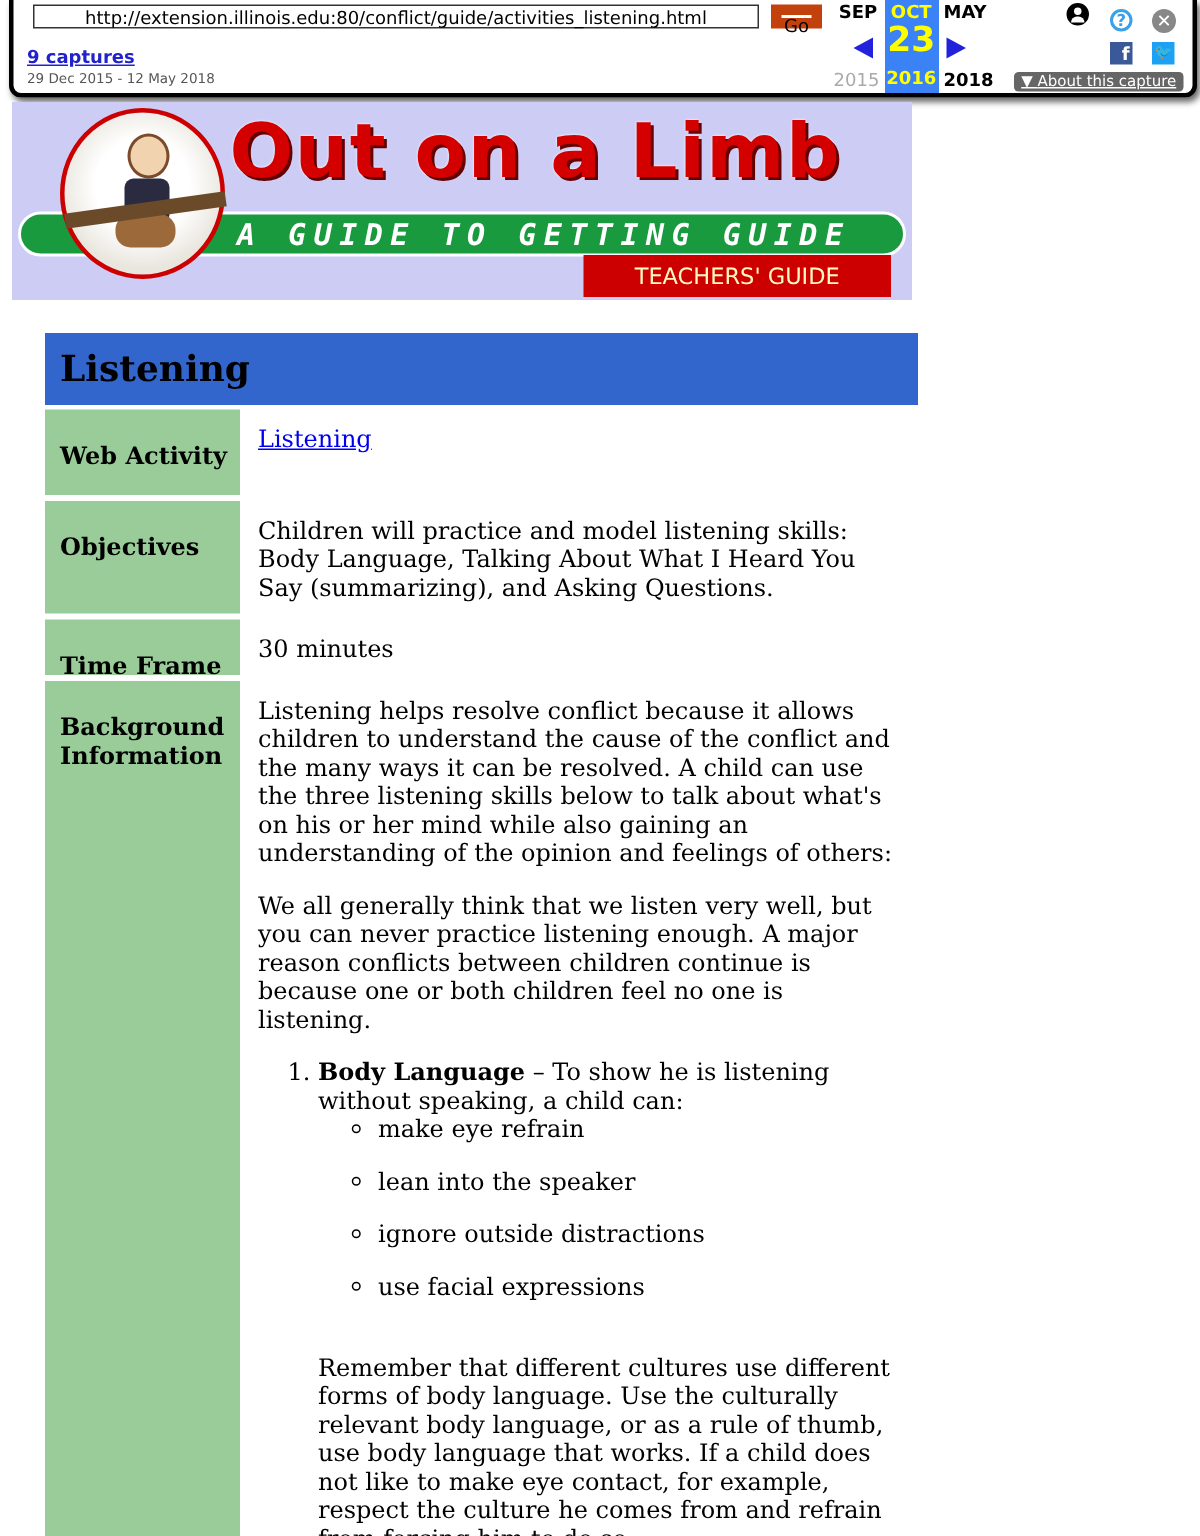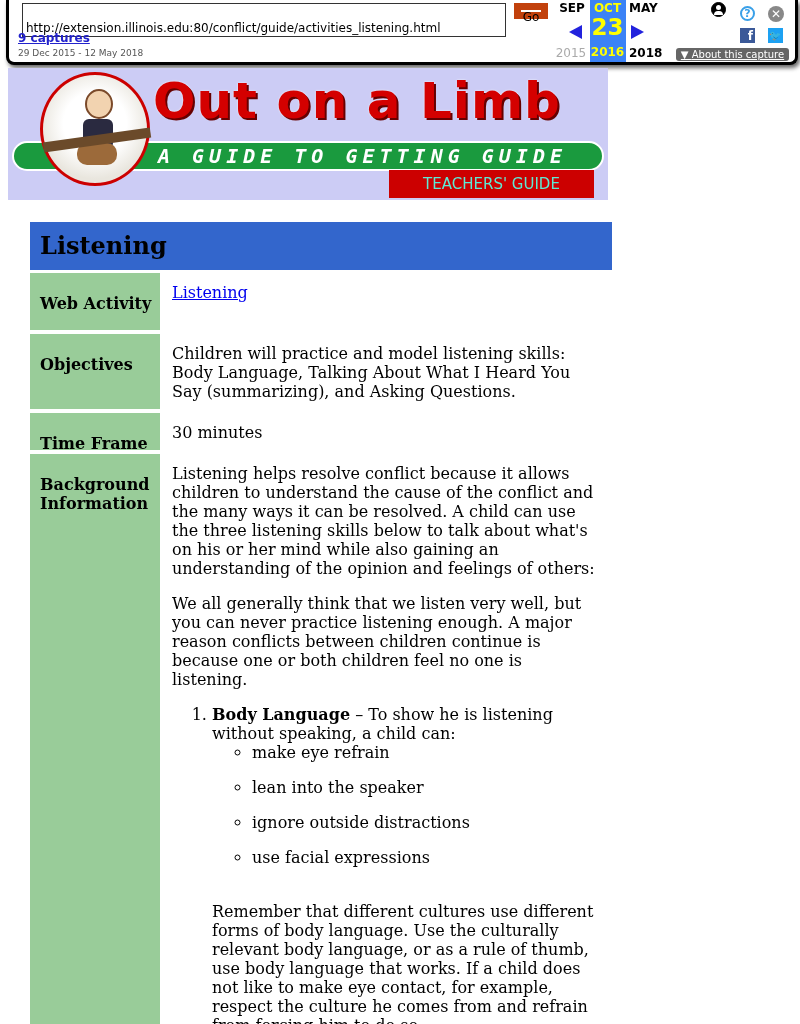--- a/index.html
+++ b/index.html
@@ -1,34 +1,34 @@
 <!DOCTYPE html>
 <html><head>
 <meta charset="utf-8">
 <style>
   html,body{margin:0;padding:0;background:#fff;}
   body{width:800px;height:1024px;overflow:hidden;position:relative;font-family:"DejaVu Serif",serif;}
   
   .wb{position:absolute;left:6px;top:0;width:786px;height:62px;background:#fff;border:3px solid #000;border-top:none;border-radius:0 0 8px 8px;box-shadow:2px 3px 4px #666;}
-  .wb-url{position:absolute;left:13px;top:3px;width:484px;height:16px;border:1px solid #333;font-family:"DejaVu Sans",sans-serif;font-size:12px;line-height:16px;padding:16px 3px;color:#000;box-sizing:border-box;background:#fff;}
+  .wb-url{position:absolute;left:13px;top:3px;width:484px;height:16px;border:1px solid #333;font-family:"DejaVu Sans",sans-serif;font-size:12px;line-height:16px;padding:0 3px;color:#000;box-sizing:border-box;background:#fff;text-align:center;}
   .wb-go{position:absolute;left:505px;top:3px;width:34px;height:16px;border:7px solid #c2410c;font-family:"DejaVu Sans",sans-serif;font-size:12px;line-height:14px;text-align:center;background:#fff;box-sizing:border-box;}
   .wb-captures{position:absolute;left:9px;top:31px;font-family:"DejaVu Sans",sans-serif;font-size:12px;font-weight:bold;color:#22c;text-decoration:underline;}
   .wb-range{position:absolute;left:9px;top:48px;font-family:"DejaVu Sans",sans-serif;font-size:9px;color:#555;}
   .wb-cal{position:absolute;top:0;font-family:"DejaVu Sans",sans-serif;font-weight:bold;font-size:12px;text-align:center;}
   .wb-cur{position:absolute;left:581px;top:0;width:36px;height:62px;background:#3b82f6;}
   .wb-cur .m{position:absolute;top:1px;left:0;width:35px;text-align:center;color:#ff0;font-size:12px;font-weight:bold;font-family:"DejaVu Sans",sans-serif;}
   .wb-cur .d{position:absolute;top:14px;left:0;width:35px;text-align:center;color:#ff0;font-size:23px;font-weight:bold;font-family:"DejaVu Sans",sans-serif;}
   .wb-cur .y{position:absolute;top:45px;left:0;width:35px;text-align:center;color:#ff0;font-size:12px;font-weight:bold;font-family:"DejaVu Sans",sans-serif;}
   .wb-about{position:absolute;left:667px;top:48px;width:113px;height:13px;background:#666;border-radius:3px;color:#fff;font-family:"DejaVu Sans",sans-serif;font-size:10px;line-height:13px;text-align:center;text-decoration:underline;}
   
   .banner{position:absolute;left:8px;top:68px;width:600px;height:132px;background:#ccccf5;overflow:hidden;}
   .banner-title{position:absolute;left:145px;top:4px;font-family:"DejaVu Sans",sans-serif;font-weight:bold;font-size:50px;color:#d40000;letter-spacing:1px;text-shadow:2px 2px 0 #600, 0 0 2px #fff;}
   .banner-bar{position:absolute;left:4px;top:73px;width:592px;height:30px;background:#1a9a3e;border-radius:15px;border:2px solid #fff;box-sizing:border-box;}
   .banner-sub{position:absolute;left:150px;top:76px;font-family:"DejaVu Sans Mono",monospace;font-weight:bold;font-style:italic;font-size:20px;color:#fff;letter-spacing:5px;}
-  .banner-tg{position:absolute;left:381px;top:102px;width:205px;height:28px;background:#cc0000;color:#5eead4;font-family:"DejaVu Sans",sans-serif;font-size:15px;line-height:28px;text-align:center;}
+  .banner-tg{position:absolute;left:381px;top:102px;width:205px;height:28px;background:#cc0000;color:#fef9c3;font-family:"DejaVu Sans",sans-serif;font-size:15px;line-height:28px;text-align:center;}
   .banner-circle{position:absolute;left:32px;top:4px;width:110px;height:114px;border-radius:50%;background:radial-gradient(circle at 50% 45%,#fff 40%,#e9e6de 70%);border:3px solid #c00;box-sizing:border-box;}
   
   .hdr{position:absolute;left:30px;top:222px;width:582px;height:48px;background:#3366cc;}
   .hdr h1{margin:0;padding-left:10px;font-size:24px;line-height:48px;color:#000;font-weight:bold;}
   .row{position:absolute;left:30px;width:582px;}
   .lbl{position:absolute;left:0;top:0;width:130px;background:#99cc99;height:100%;padding:21px 0 0 10px;box-sizing:border-box;font-weight:bold;font-size:16px;line-height:19px;color:#000;}
   .val{position:absolute;left:142px;top:10px;width:430px;font-size:16px;line-height:19px;color:#000;}
   .val p{margin:0 0 16px 0;}
   a{color:#0000ee;}
   ol{margin:0;padding-left:40px;}

